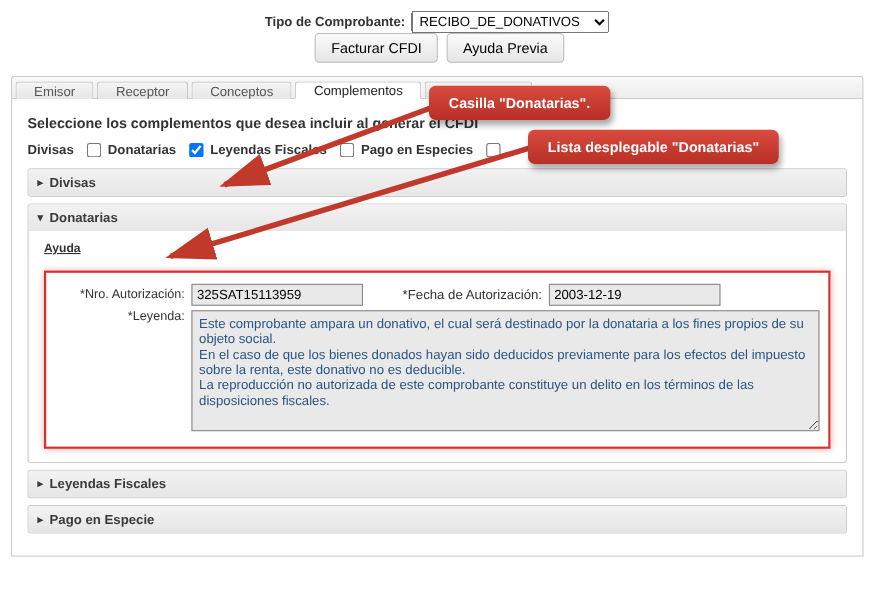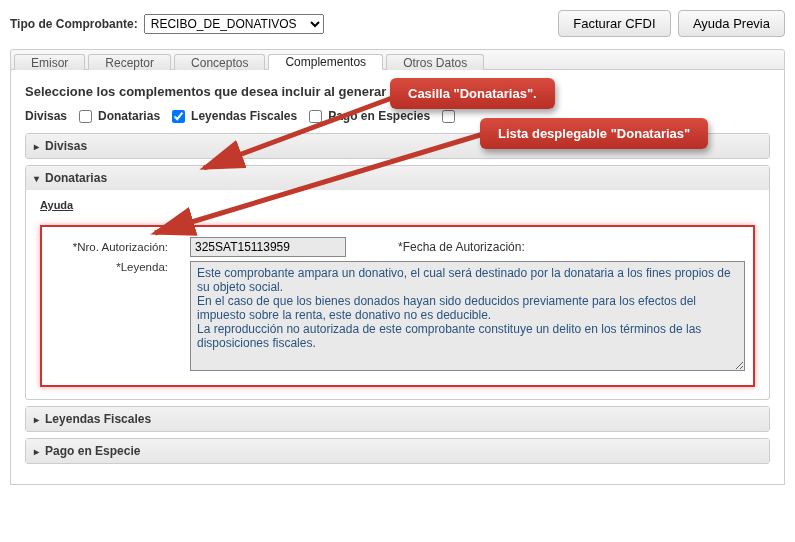--- a/index.html
+++ b/index.html
@@ -21,20 +21,21 @@
     font-style: italic;
     font-size: 14px;
   }
   .header-links { font-style: normal; font-weight: bold; font-size: 12px; }
   .header-links span { cursor: pointer; }
   .top-controls {
     padding: 10px 10px 6px 10px;
     display: flex;
     align-items: center;
     justify-content: space-between;
+    flex-direction: column;
   }
   .top-left { display: flex; align-items: center; gap: 6px; font-weight: bold; }
   .top-left select {
     font-size: 12px; padding: 1px 2px; min-width: 180px;
   }
   .top-right button {
     background: linear-gradient(#fafafa,#e6e6e6);
     border: 1px solid #bbb;
     border-radius: 4px;
     padding: 5px 14px;
@@ -97,21 +98,21 @@
   .acc-head .tri { font-size: 10px; }
   .acc-body {
     padding: 8px 14px 12px 14px;
   }
   .ayuda { text-decoration: underline; font-weight: bold; font-size: 11px; cursor: pointer; margin-bottom: 14px; display: inline-block; }
   .donat-form {
     border: 2px solid #d62f2f;
     padding: 10px 8px;
     box-shadow: 0 0 6px rgba(214,47,47,.4);
   }
-  .field-row { display: flex; align-items: flex-start; margin-bottom: 4px; gap: 22px; }
+  .field-row { display: flex; align-items: flex-start; margin-bottom: 4px; gap: 6px; }
   .field-row.first { align-items:center; }
   .lbl { min-width: 118px; text-align: right; font-size: 11.5px; }
   .field-row input[type=text] {
     border: 1px solid #888; background: #e9e9e9; padding: 2px 4px; font-size: 12px;
     width: 156px;
   }
   .right-field { display: flex; align-items: center; gap: 6px; margin-left: 30px; }
   .right-field input { width: 190px; }
   .leyenda-ta {
     flex: 1;
@@ -197,20 +198,21 @@
       <span>Donatarias</span>
     </div>
     <div class="acc-body">
       <span class="ayuda">Ayuda</span>
       <div class="donat-form">
         <div class="field-row first">
           <span class="lbl">*Nro. Autorización:</span>
           <input type="text" value="325SAT15113959" style="">
           <div class="right-field">
             <span>*Fecha de Autorización:</span>
+            <input type="text" value="2003-12-19" style="">
           </div>
         </div>
         <div class="field-row">
           <span class="lbl">*Leyenda:</span>
           <textarea class="leyenda-ta" style="">Este comprobante ampara un donativo, el cual será destinado por la donataria a los fines propios de su objeto social.
 En el caso de que los bienes donados hayan sido deducidos previamente para los efectos del impuesto sobre la renta, este donativo no es deducible.
 La reproducción no autorizada de este comprobante constituye un delito en los términos de las disposiciones fiscales.</textarea>
         </div>
       </div>
     </div>

